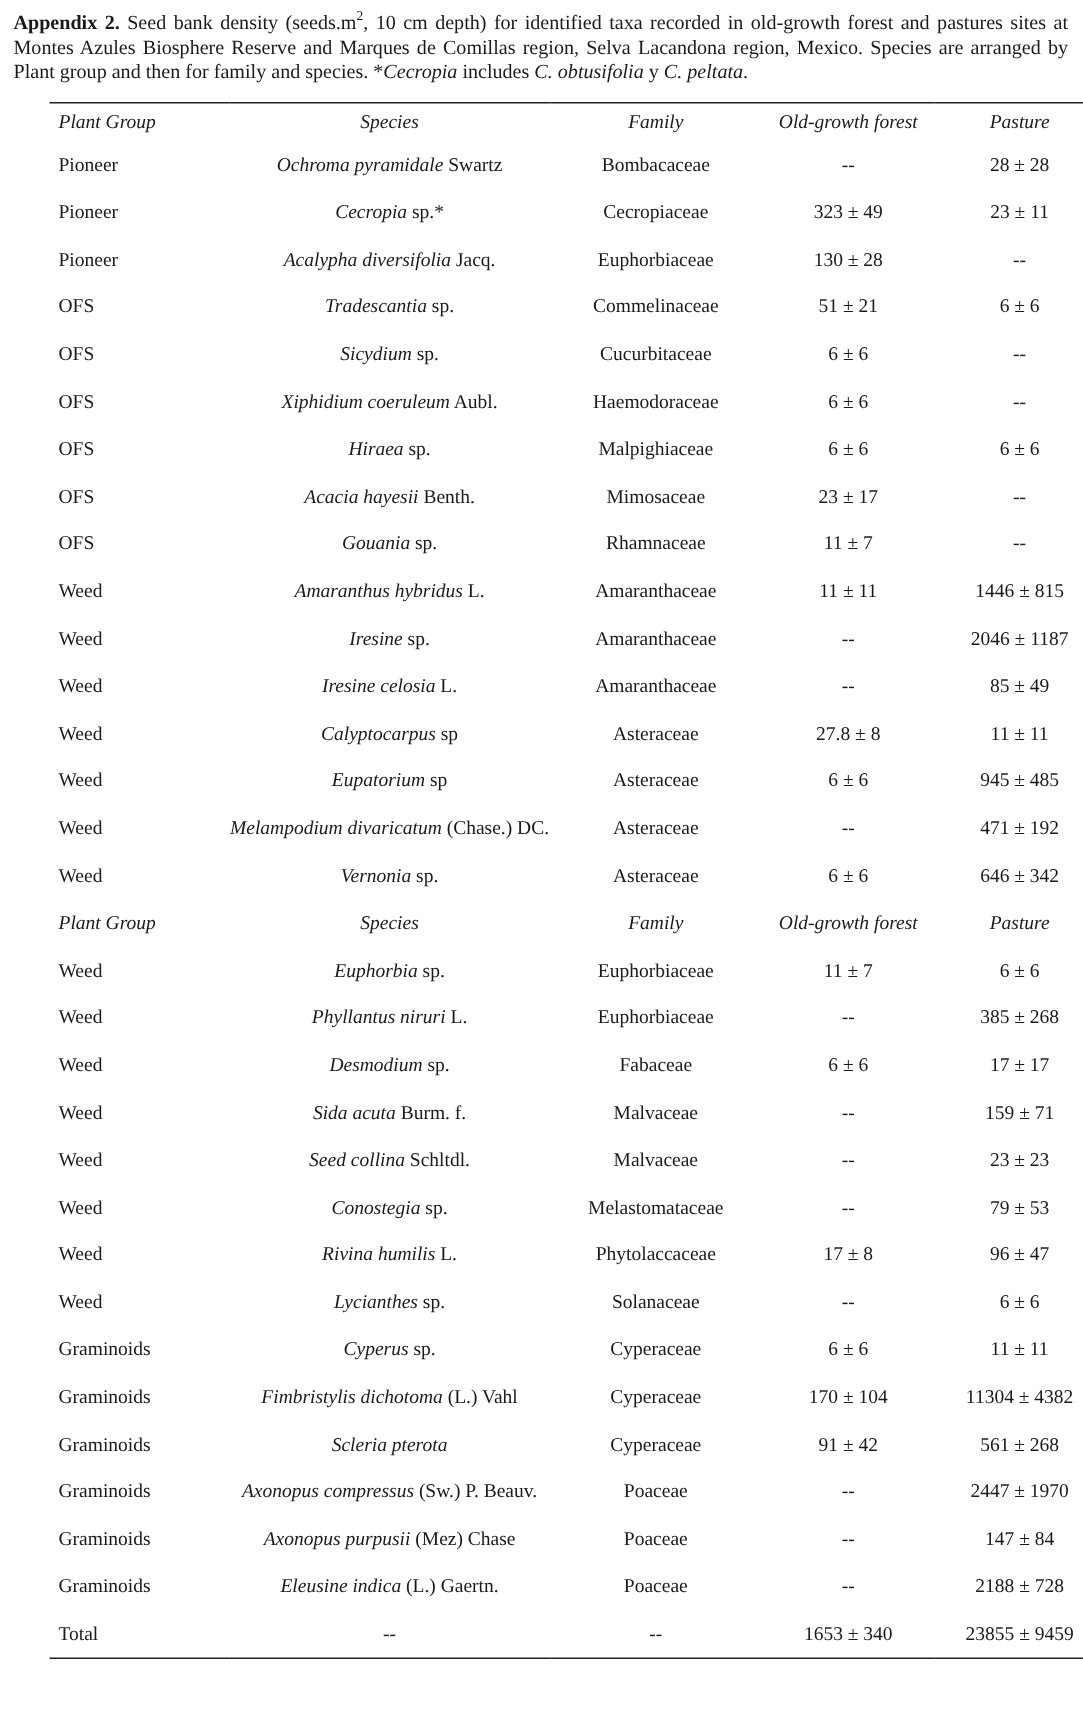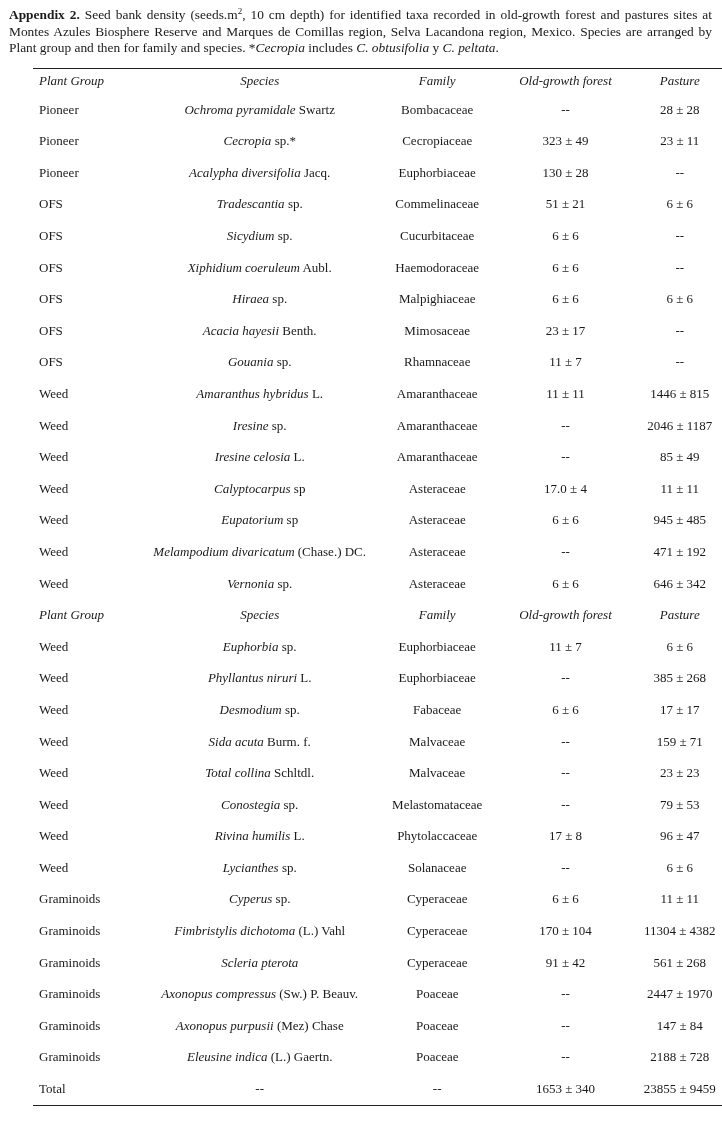--- a/index.html
+++ b/index.html
@@ -144,21 +144,21 @@
           <td class="c0">Weed</td>
           <td class="c1"><i>Iresine celosia</i><span> L.</span></td>
           <td class="c2">Amaranthaceae</td>
           <td class="c3">--</td>
           <td class="c4">85 ± 49</td>
         </tr>
         <tr>
           <td class="c0">Weed</td>
           <td class="c1"><i>Calyptocarpus</i><span> sp</span></td>
           <td class="c2">Asteraceae</td>
-          <td class="c3">17.0 ± 4</td>
+          <td class="c3">27.8 ± 8</td>
           <td class="c4">11 ± 11</td>
         </tr>
         <tr>
           <td class="c0">Weed</td>
           <td class="c1"><i>Eupatorium</i><span> sp</span></td>
           <td class="c2">Asteraceae</td>
           <td class="c3">6 ± 6</td>
           <td class="c4">945 ± 485</td>
         </tr>
         <tr>
@@ -205,21 +205,21 @@
         </tr>
         <tr>
           <td class="c0">Weed</td>
           <td class="c1"><i>Sida acuta</i><span> Burm. f.</span></td>
           <td class="c2">Malvaceae</td>
           <td class="c3">--</td>
           <td class="c4">159 ± 71</td>
         </tr>
         <tr>
           <td class="c0">Weed</td>
-          <td class="c1"><i>Total collina</i><span> Schltdl.</span></td>
+          <td class="c1"><i>Seed collina</i><span> Schltdl.</span></td>
           <td class="c2">Malvaceae</td>
           <td class="c3">--</td>
           <td class="c4">23 ± 23</td>
         </tr>
         <tr>
           <td class="c0">Weed</td>
           <td class="c1"><i>Conostegia</i><span> sp.</span></td>
           <td class="c2">Melastomataceae</td>
           <td class="c3">--</td>
           <td class="c4">79 ± 53</td>

